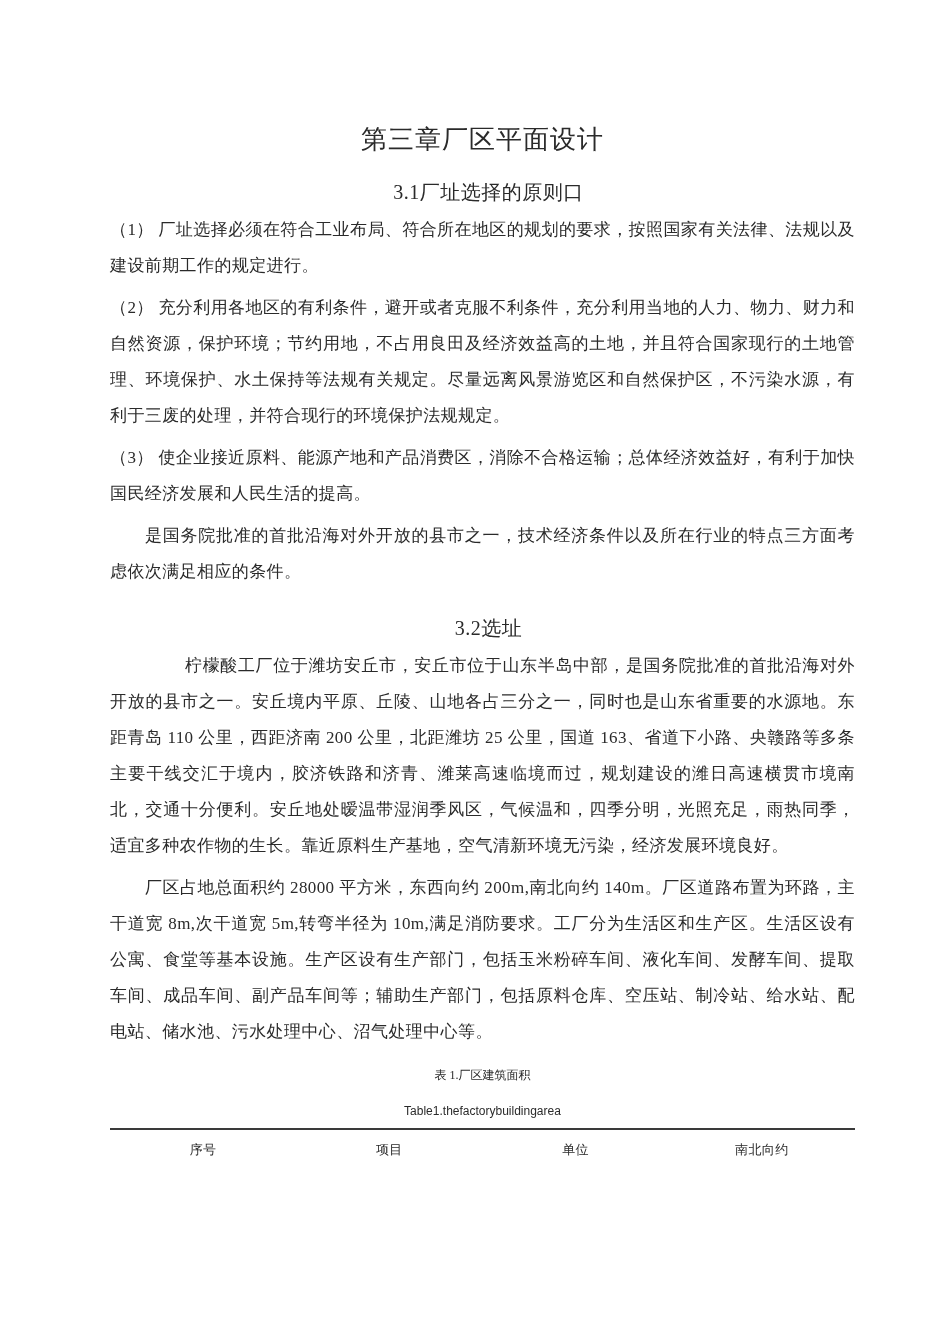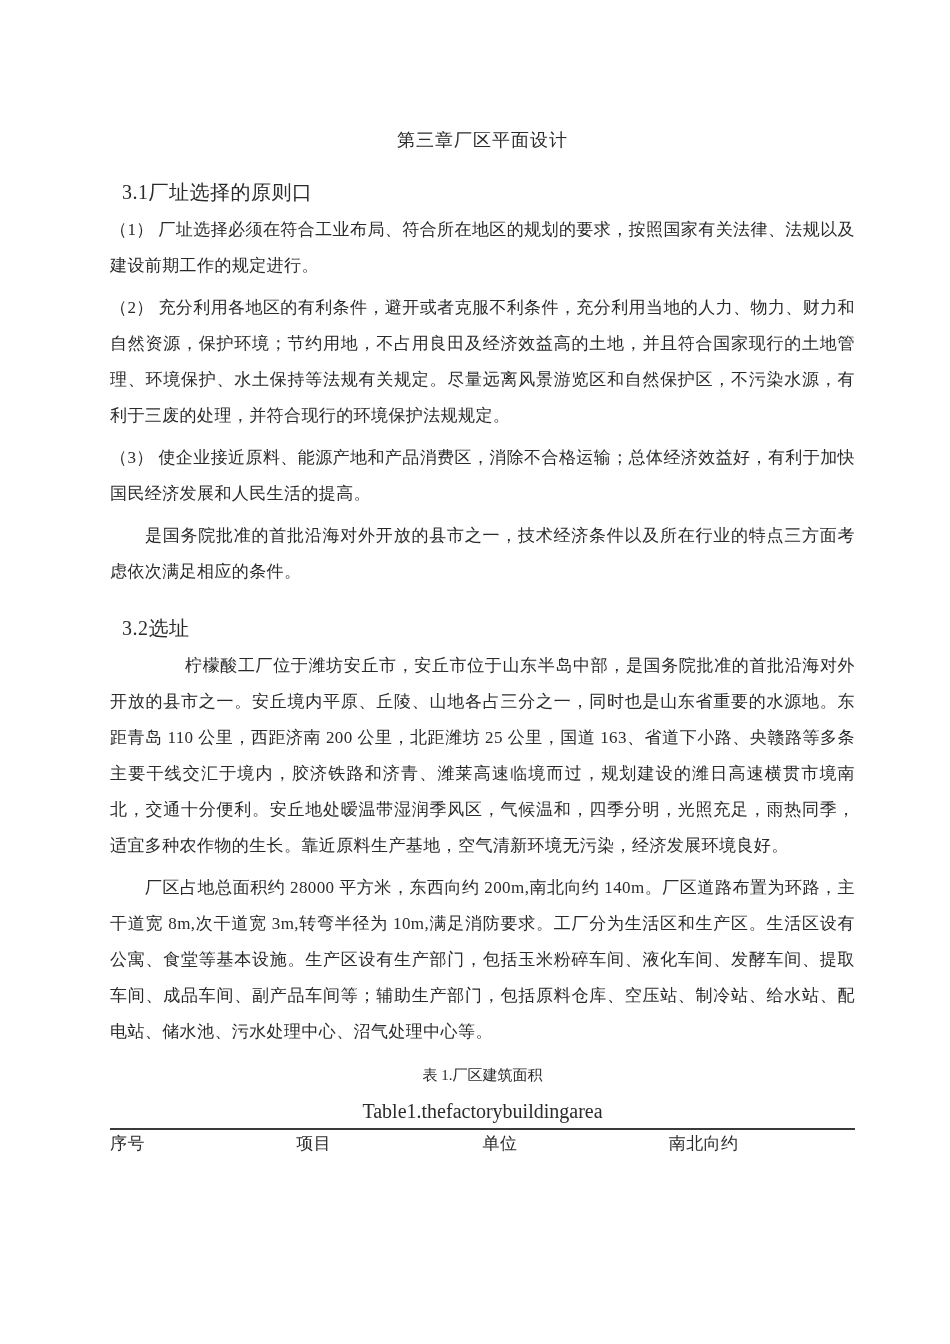--- a/index.html
+++ b/index.html
@@ -16,87 +16,88 @@
   }
   .page {
     box-sizing: border-box;
     width: 950px;
     height: 1344px;
     padding: 126px 95px 0 110px;
     background: #ffffff;
   }
   .doc-title {
     text-align: center;
-    font-size: 18px;
+    font-size: 26px;
     line-height: 28px;
     font-weight: normal;
     margin: 0;
     letter-spacing: 1px;
   }
   .section-heading {
     font-size: 20px;
     line-height: 28px;
     font-weight: normal;
     margin: 24px 0 0 12px;
     letter-spacing: 0.5px;
+    text-align: center;
   }
   .para {
     font-size: 17px;
     line-height: 36px;
     margin: 6px 0;
     text-align: justify;
     letter-spacing: 0.4px;
   }
   .indent-small { text-indent: 35px; }
   .indent-large { text-indent: 75px; }
   .table-caption-zh {
     text-align: center;
-    font-size: 15px;
+    font-size: 12px;
     line-height: 34px;
     margin: 8px 0 0 0;
   }
   .table-caption-en {
     text-align: center;
-    font-family: Liberation Serif, serif;
-    font-size: 20px;
+    font-family: Liberation Sans, sans-serif;
+    font-size: 12px;
     line-height: 30px;
     margin: 4px 0 0 0;
   }
   .area-table {
     width: 100%;
     border-collapse: collapse;
     border-top: 2px solid #3a3a3a;
     margin-top: 2px;
   }
   .area-table th {
     width: 25%;
     font-weight: normal;
-    font-size: 17px;
+    font-size: 13px;
     letter-spacing: 0.4px;
-    text-align: left;
-    padding: 2px 0 30px 0;
+    text-align: center;
+    padding: 11px 0 30px 0;
   }
 </style>
 </head>
 <body>
 
 <div class="page">
 
   <h1 class="doc-title">第三章厂区平面设计</h1>
 
   <h2 class="section-heading">3.1厂址选择的原则口</h2>
   <p class="para">（1） 厂址选择必须在符合工业布局、符合所在地区的规划的要求，按照国家有关法律、法规以及建设前期工作的规定进行。</p>
   <p class="para">（2） 充分利用各地区的有利条件，避开或者克服不利条件，充分利用当地的人力、物力、财力和自然资源，保护环境；节约用地，不占用良田及经济效益高的土地，并且符合国家现行的土地管理、环境保护、水土保持等法规有关规定。尽量远离风景游览区和自然保护区，不污染水源，有利于三废的处理，并符合现行的环境保护法规规定。</p>
   <p class="para">（3） 使企业接近原料、能源产地和产品消费区，消除不合格运输；总体经济效益好，有利于加快国民经济发展和人民生活的提高。</p>
   <p class="para indent-small">是国务院批准的首批沿海对外开放的县市之一，技术经济条件以及所在行业的特点三方面考虑依次满足相应的条件。</p>
 
   <h2 class="section-heading">3.2选址</h2>
   <p class="para indent-large">柠檬酸工厂位于潍坊安丘市，安丘市位于山东半岛中部，是国务院批准的首批沿海对外开放的县市之一。安丘境内平原、丘陵、山地各占三分之一，同时也是山东省重要的水源地。东距青岛 110 公里，西距济南 200 公里，北距潍坊 25 公里，国道 163、省道下小路、央赣路等多条主要干线交汇于境内，胶济铁路和济青、潍莱高速临境而过，规划建设的潍日高速横贯市境南北，交通十分便利。安丘地处暧温带湿润季风区，气候温和，四季分明，光照充足，雨热同季，适宜多种农作物的生长。靠近原料生产基地，空气清新环境无污染，经济发展环境良好。</p>
 
-  <p class="para indent-small">厂区占地总面积约 28000 平方米，东西向约 200m,南北向约 140m。厂区道路布置为环路，主干道宽 8m,次干道宽 3m,转弯半径为 10m,满足消防要求。工厂分为生活区和生产区。生活区设有公寓、食堂等基本设施。生产区设有生产部门，包括玉米粉碎车间、液化车间、发酵车间、提取车间、成品车间、副产品车间等；辅助生产部门，包括原料仓库、空压站、制冷站、给水站、配电站、储水池、污水处理中心、沼气处理中心等。</p>
+  <p class="para indent-small">厂区占地总面积约 28000 平方米，东西向约 200m,南北向约 140m。厂区道路布置为环路，主干道宽 8m,次干道宽 5m,转弯半径为 10m,满足消防要求。工厂分为生活区和生产区。生活区设有公寓、食堂等基本设施。生产区设有生产部门，包括玉米粉碎车间、液化车间、发酵车间、提取车间、成品车间、副产品车间等；辅助生产部门，包括原料仓库、空压站、制冷站、给水站、配电站、储水池、污水处理中心、沼气处理中心等。</p>
 
   <p class="table-caption-zh">表 1.厂区建筑面积</p>
   <p class="table-caption-en">Table1.thefactorybuildingarea</p>
 
   <table class="area-table">
     <thead>
       <tr>
         <th>序号</th>
         <th>项目</th>
         <th>单位</th>

